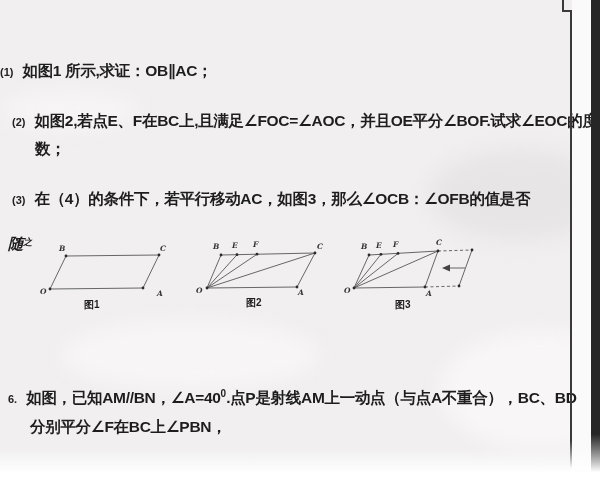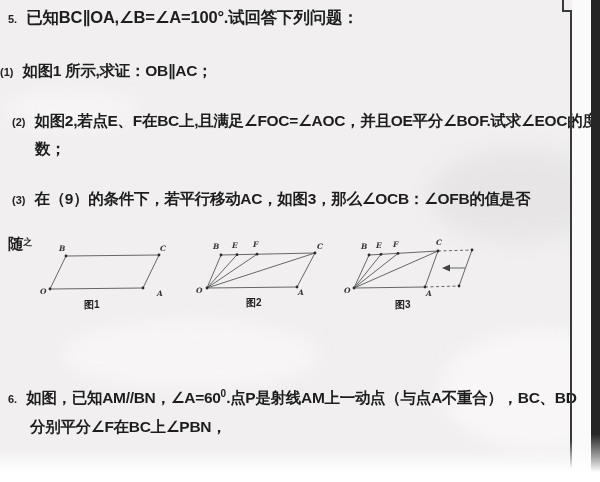--- a/index.html
+++ b/index.html
@@ -49,39 +49,36 @@
 <body>
 
 <div class="page">
 
   <div class="cloud c1"></div>
   <div class="cloud c2"></div>
   <div class="cloud c3"></div>
   <div class="cloud c4"></div>
   <div class="right-strip"></div>
 
-  <div class="line" style="left:8px;top:7px;">
-    <span class="pnum">5.</span><span class="statement">已知BC∥OA,∠B=∠A=100°.试回答下列问题：</span>
-  </div>
 
   <div class="line" style="left:0;top:61px;">
     <span class="pnum">(1)</span><span class="ptext">如图1 所示,求证：OB∥AC；</span>
   </div>
 
   <div class="line" style="left:12px;top:111px;">
     <span class="pnum">(2)</span><span class="ptext">如图2,若点E、F在BC上,且满足∠FOC=∠AOC，并且OE平分∠BOF.试求∠EOC的度</span>
   </div>
   <div class="line" style="left:35px;top:139px;">
     <span class="ptext">数；</span>
   </div>
 
   <div class="line" style="left:12px;top:189px;">
-    <span class="pnum">(3)</span><span class="ptext">在（9）的条件下，若平行移动AC，如图3，那么∠OCB：∠OFB的值是否</span>
+    <span class="pnum">(3)</span><span class="ptext">在（4）的条件下，若平行移动AC，如图3，那么∠OCB：∠OFB的值是否</span>
   </div>
-  <div class="line" style="left:8px;top:234px;">
+  <div class="line" style="left:8px;top:234px;font-style:italic;">
     <span class="ptext">随</span><span class="small-cont">之</span>
   </div>
 
   <svg class="figs" viewBox="0 225 500 95">
 
     <g>
       <path d="M50,289 L143,288 L159,255 L66,256 Z"></path>
       <circle cx="50" cy="289" r="1.4"></circle>
       <circle cx="143" cy="288" r="1.4"></circle>
       <circle cx="66" cy="256" r="1.4"></circle>
@@ -135,21 +132,21 @@
       <text class="vlabel" x="426" y="296">A</text>
       <text class="vlabel" x="361" y="249">B</text>
       <text class="vlabel" x="376" y="248">E</text>
       <text class="vlabel" x="393" y="247">F</text>
       <text class="vlabel" x="436" y="245">C</text>
       <text class="caption" x="395" y="308">图3</text>
     </g>
   </svg>
 
   <div class="line" style="left:8px;top:388px;">
-    <span class="pnum">6.</span><span class="ptext">如图，已知AM//BN，∠A=60</span><sup>0</sup><span class="ptext">.点P是射线AM上一动点（与点A不重合），BC、BD</span>
+    <span class="pnum">6.</span><span class="ptext">如图，已知AM//BN，∠A=40</span><sup>0</sup><span class="ptext">.点P是射线AM上一动点（与点A不重合），BC、BD</span>
   </div>
   <div class="line" style="left:30px;top:417px;">
     <span class="ptext">分别平分∠F在BC上∠PBN，</span>
   </div>
 
   <div class="edge edge-step-v"></div>
   <div class="edge edge-step-h"></div>
   <div class="edge edge-thin"></div>
   <div class="edge edge-thick"></div>
 

